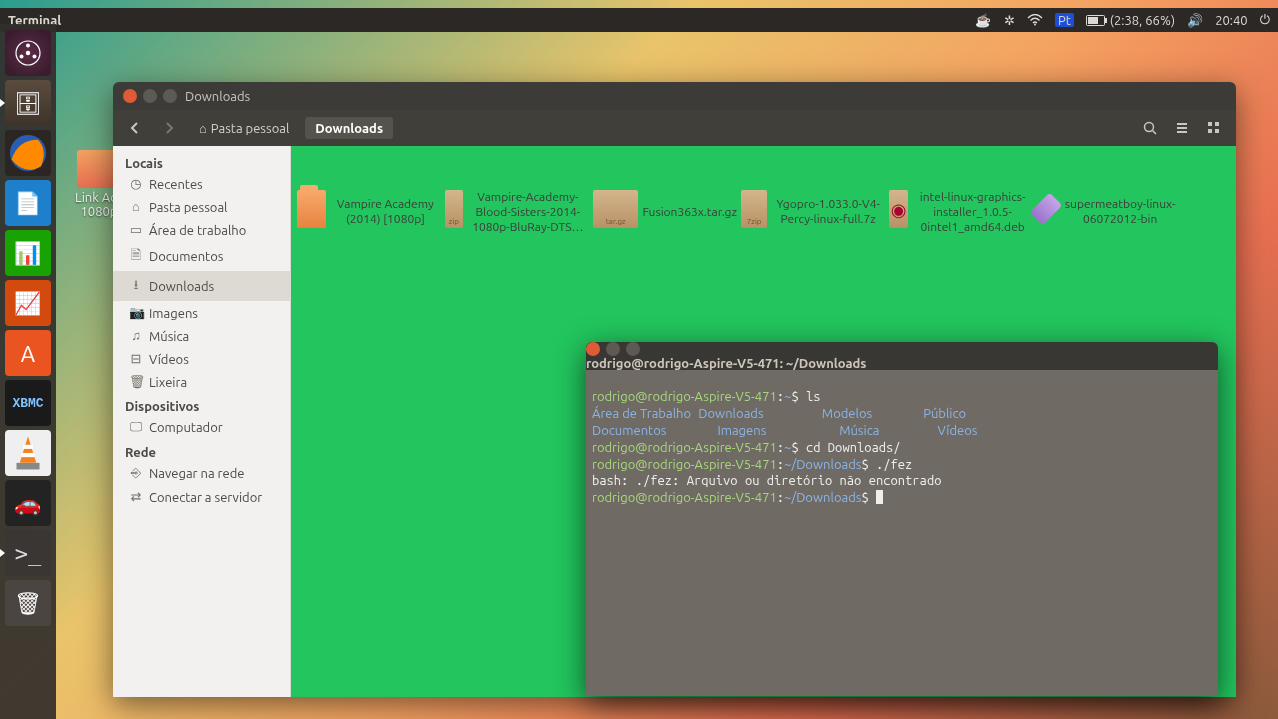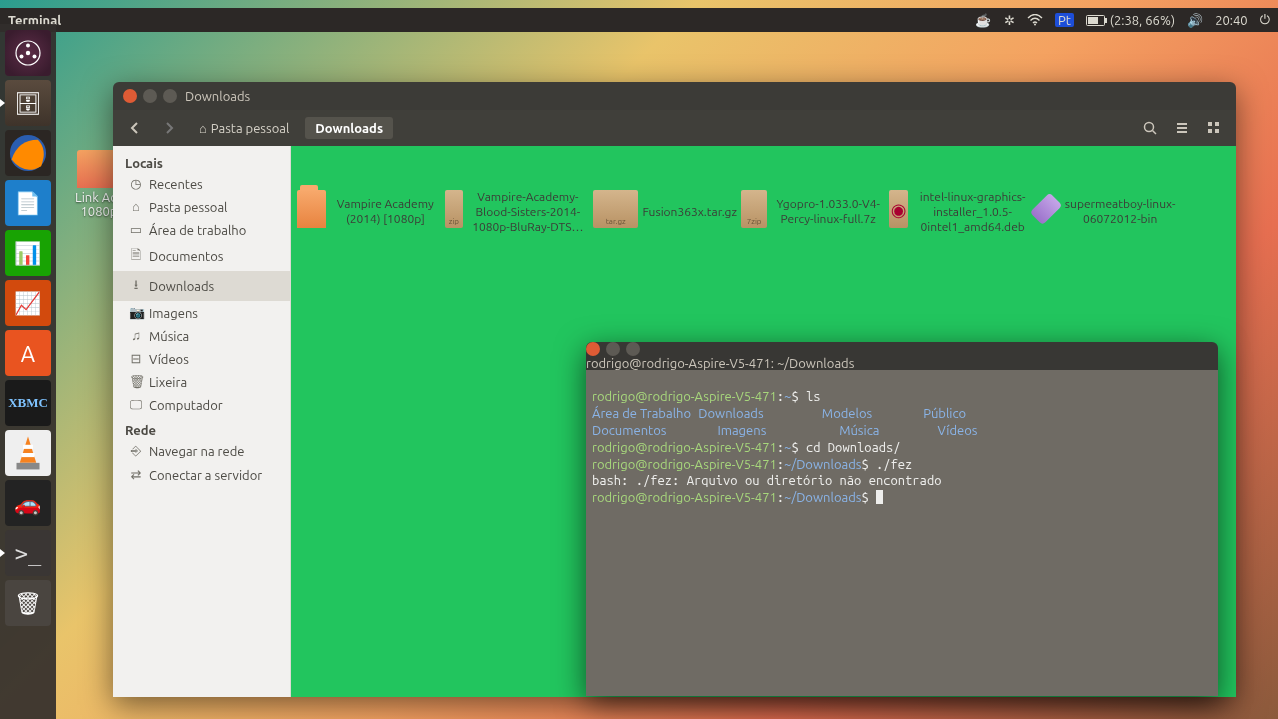--- a/index.html
+++ b/index.html
@@ -137,21 +137,21 @@
   margin:5px auto 9px!important;
   background:linear-gradient(#c5a6e8,#9b72cb); border-radius:4px;
 }
 
 #terminal {
   position:absolute; top:342px; left:586px; width:632px; height:354px;
   background:#383734; border-radius:6px 6px 0 0;
   box-shadow:0 8px 30px rgba(0,0,0,.6);
   display:flex; flex-direction:column;
 }
-#terminal .titlebar { color:#d6d2c8; font-weight:normal; }
+#terminal .titlebar { color:#d6d2c8; font-weight:bold; }
 #terminal .winbtn.close { background:#df5b35; }
 #terminal .term-body {
   flex:1; background:#6f6b64; color:#eeeeec;
   font-family:"Ubuntu Mono","DejaVu Sans Mono",monospace;
   font-size:13px; padding:18px 6px; white-space:pre; overflow:hidden;
   line-height:1.3;
 }
 .term-body .prompt { color:#a7d77c; }
 .term-body .path { color:#8ab4e8; }
 .term-body .dir { color:#8ab4e8; }
@@ -214,21 +214,21 @@
     <div class="licon lo-green">
       <span class="licon-inner">📊</span>
     </div>
     <div class="licon lo-orange">
       <span class="licon-inner">📈</span>
     </div>
     <div class="licon software">
       <span class="licon-inner" style="color:#fff">A</span>
     </div>
     <div class="licon xbmc">
-      <span style="font-family:Liberation Serif, serif">XBMC</span>
+      <span style="font-family:Liberation Mono, monospace">XBMC</span>
     </div>
     <div class="licon vlc">
       <svg viewBox="0 0 28 28">
         <path d="M14 4 L19 20 L9 20 Z" fill="#f58220"></path>
         <rect x="7" y="20" width="14" height="4" fill="#888"></rect>
         <rect x="11" y="9" width="6" height="2.5" fill="#fff"></rect>
         <rect x="10" y="14" width="8" height="2.5" fill="#fff"></rect>
       </svg>
     </div>
     <div class="licon car">
@@ -332,20 +332,21 @@
           </div>
           <div class="side-item">
             <span class="ico">⊟</span>
             <span>Vídeos</span>
           </div>
           <div class="side-item">
             <span class="ico">🗑</span>
             <span>Lixeira</span>
           </div>
         </div>
+      <div class="side-head">Dispositivos</div>
       <div id="side2">
           <div class="side-item">
             <span class="ico">🖵</span>
             <span>Computador</span>
           </div>
         </div>
       <div class="side-head">Rede</div>
       <div id="side3">
           <div class="side-item">
             <span class="ico">⎆</span>

